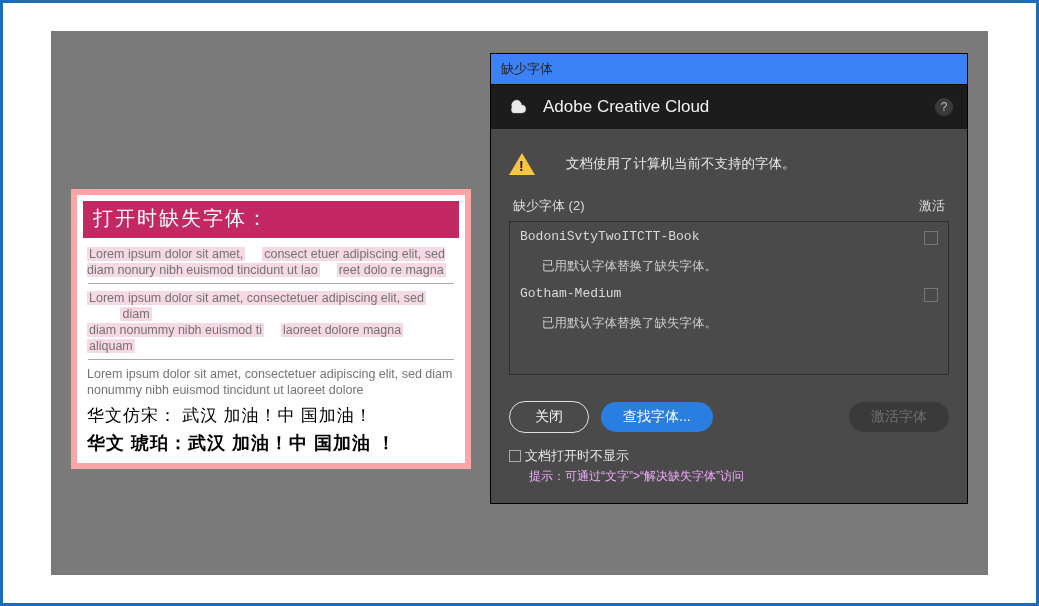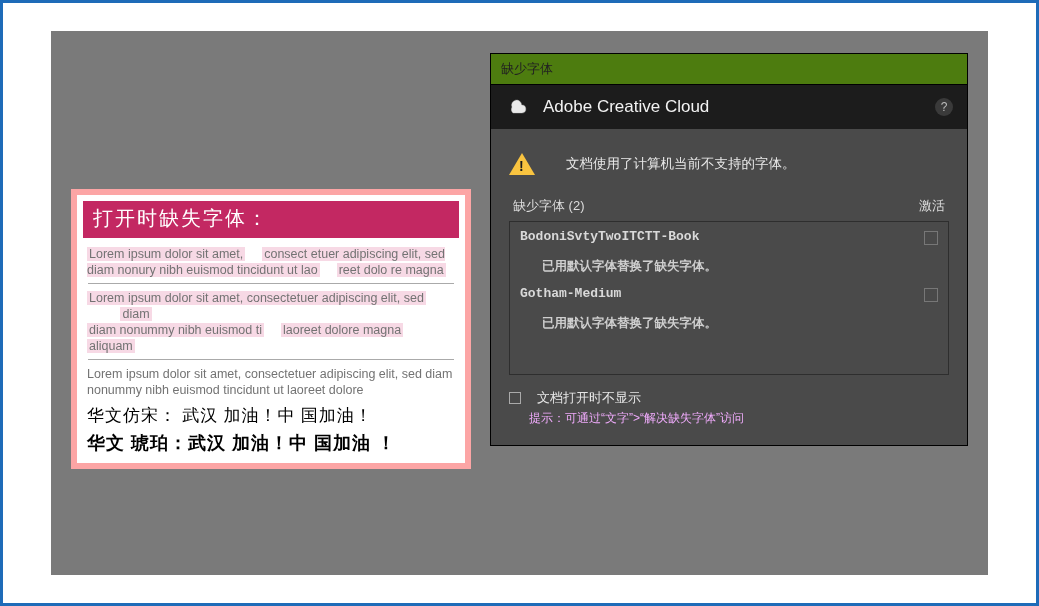--- a/index.html
+++ b/index.html
@@ -63,21 +63,21 @@
     position: absolute;
     top: 22px;
     right: 20px;
     width: 478px;
     background: #4a4a4a;
     border: 1px solid #000;
     color: #dfe3e6;
     font-size: 13px;
   }
   .dlg-titlebar {
-    background: #4d7c0f;
+    background: #3b82f6;
     color: #222;
     font-size: 13px;
     padding: 6px 10px;
     border-bottom: 1px solid #000;
   }
   .dlg-brand {
     background: #1c1c1c;
     display: flex;
     align-items: center;
     padding: 10px 14px;
@@ -117,21 +117,21 @@
   .warn-text { color: #e8e8e8; font-size: 13.5px; }
 
   .list-head { display: flex; justify-content: space-between; padding: 0 4px 6px; color: #ddd; }
   .list-box {
     border: 1px solid #2e2e2e;
     background: #4a4a4a;
     height: 154px;
     overflow: auto;
   }
   .font-item { padding: 7px 10px 4px; display: flex; align-items: flex-start; }
-  .font-item .fi-text { flex: 1; font-weight: bold; }
+  .font-item .fi-text { flex: 1; }
   .font-item .fi-name { font-family: "Courier New", monospace; color: #d9d9d9; font-size: 13px; }
   .font-item .fi-status { color: #cfcfcf; font-size: 12.5px; padding-left: 22px; margin-top: 14px; }
   .chk-slot {
     width: 14px; height: 14px;
     border: 1px solid #777;
     background: #4a4a4a;
     margin-top: 2px;
     cursor: pointer;
   }
 
@@ -158,21 +158,21 @@
   .btn-activate {
     background: #3a3a3a;
     color: #6f6f6f;
     border: none;
     margin-left: auto;
     min-width: 100px;
     cursor: default;
   }
 
   .foot { margin-top: 14px; }
-  .foot-row1 { display: flex; align-items: center; gap: 16px; }
+  .foot-row1 { display: flex; align-items: center; gap: 4px; }
   .foot-chk {
     width: 12px; height: 12px; border: 1px solid #aaa; cursor: pointer;
   }
   .foot-hint { color: #f0abfc; font-size: 12px; margin-left: 20px; margin-top: 3px; }
 </style>
 </head>
 <body>
 
 <div class="workspace">
 
@@ -241,20 +241,25 @@
         </div>
         <div class="font-item">
           <div class="fi-text">
             <div class="fi-name">Gotham-Medium</div>
             <div class="fi-status">已用默认字体替换了缺失字体。</div>
           </div>
           <div class="chk-slot"></div>
         </div>
       </div>
 
+      <div class="btn-row">
+        <div class="btn btn-close">关闭</div>
+        <div class="btn btn-find">查找字体...</div>
+        <div class="btn btn-activate">激活字体</div>
+      </div>
 
       <div class="foot">
         <div class="foot-row1">
           <div class="foot-chk"></div>
           <span style="color:#e6e6e6;">文档打开时不显示</span>
         </div>
         <div class="foot-hint">提示：可通过“文字”&gt;“解决缺失字体”访问</div>
       </div>
 
     </div>

